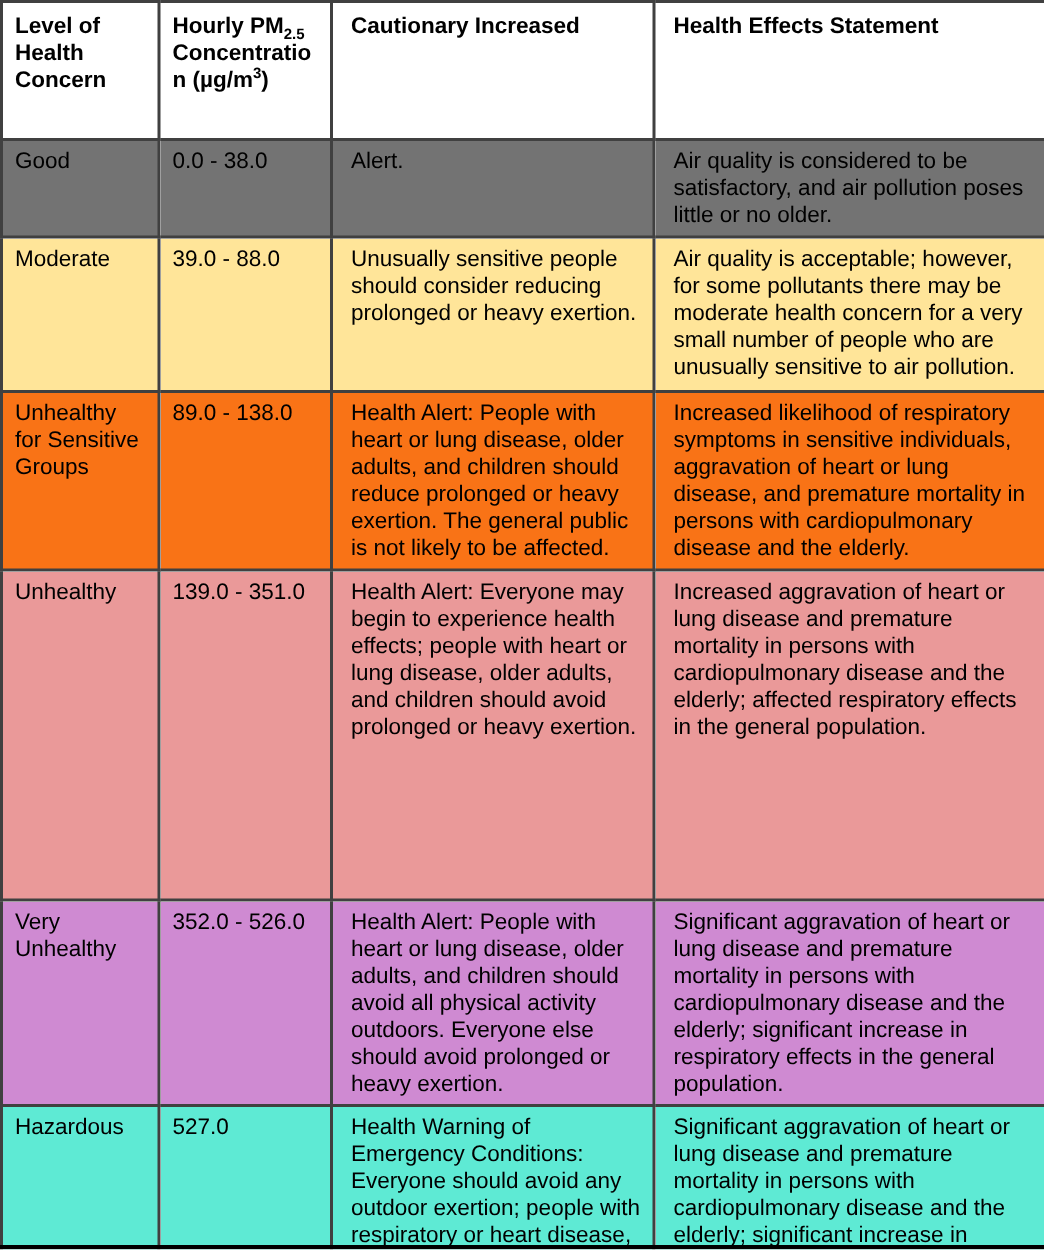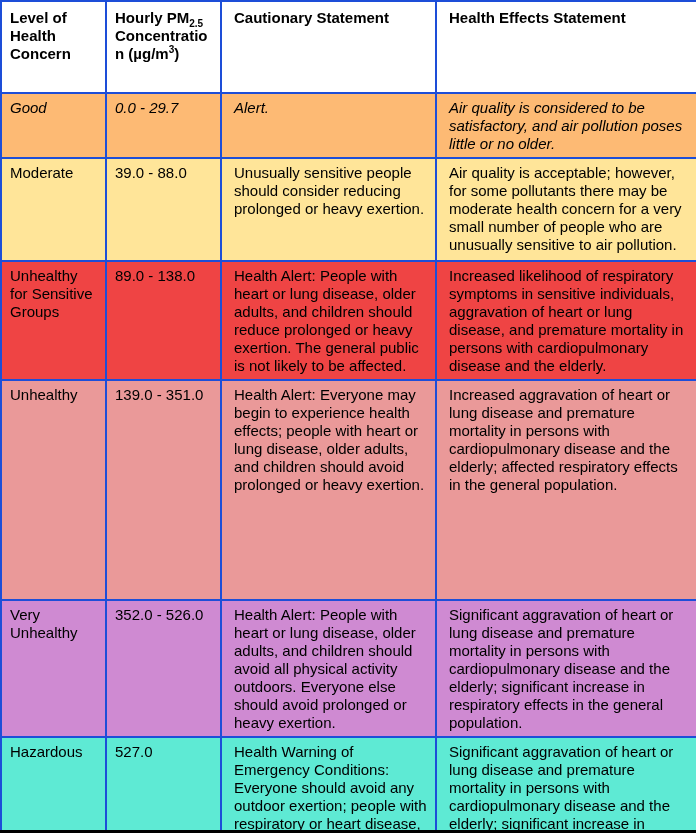--- a/index.html
+++ b/index.html
@@ -15,21 +15,21 @@
     overflow: hidden;
     background: #ffffff;
   }
   table.aqi {
     border-collapse: collapse;
     table-layout: fixed;
     width: 692px;
     margin: 0;
   }
   table.aqi th, table.aqi td {
-    border: 2px solid #1d4ed8;
+    border: 2px solid #404040;
     vertical-align: top;
     text-align: left;
     font-size: 15px;
     line-height: 18px;
     color: #000000;
     padding: 5px 8px 4px 8px;
     overflow: hidden;
   }
   table.aqi th {
     font-weight: bold;
@@ -76,38 +76,38 @@
     <colgroup>
       <col style="width:105px">
       <col style="width:115px">
       <col style="width:215px">
       <col style="width:261px">
     </colgroup>
     <thead>
       <tr class="r-header">
         <th class="c1">Level of Health Concern</th>
         <th class="c2"><span>Hourly PM</span><sub class="pm-sub">2.5</sub><br><span>Concentratio</span><br><span>n (µg/m</span><sup class="m3-sup">3</sup><span>)</span></th>
-        <th class="c3">Cautionary Statement</th>
+        <th class="c3">Cautionary Increased</th>
         <th class="c4">Health Effects Statement</th>
       </tr>
     </thead>
     <tbody>
-      <tr class="r-good" style="background-color: #fdba74; font-style: italic;">
+      <tr class="r-good" style="background-color: #737373;">
         <td class="c1">Good</td>
-        <td class="c2">0.0 - 29.7</td>
+        <td class="c2">0.0 - 38.0</td>
         <td class="c3">Alert.</td>
         <td class="c4">Air quality is considered to be satisfactory, and air pollution poses little or no older.</td>
       </tr>
       <tr class="r-moderate" style="background-color: rgb(255, 229, 153);">
         <td class="c1">Moderate</td>
         <td class="c2">39.0 - 88.0</td>
         <td class="c3">Unusually sensitive people should consider reducing prolonged or heavy exertion.</td>
         <td class="c4">Air quality is acceptable; however, for some pollutants there may be moderate health concern for a very small number of people who are unusually sensitive to air pollution.</td>
       </tr>
-      <tr class="r-usg" style="background-color: #ef4444;">
+      <tr class="r-usg" style="background-color: #f97316;">
         <td class="c1">Unhealthy for Sensitive Groups</td>
         <td class="c2">89.0 - 138.0</td>
         <td class="c3">Health Alert: People with heart or lung disease, older adults, and children should reduce prolonged or heavy exertion. The general public is not likely to be affected.</td>
         <td class="c4">Increased likelihood of respiratory symptoms in sensitive individuals, aggravation of heart or lung disease, and premature mortality in persons with cardiopulmonary disease and the elderly.</td>
       </tr>
       <tr class="r-unhealthy" style="background-color: rgb(234, 153, 153);">
         <td class="c1">Unhealthy</td>
         <td class="c2">139.0 - 351.0</td>
         <td class="c3">Health Alert: Everyone may begin to experience health effects; people with heart or lung disease, older adults, and children should avoid prolonged or heavy exertion.</td>
         <td class="c4">Increased aggravation of heart or lung disease and premature mortality in persons with cardiopulmonary disease and the elderly; affected respiratory effects in the general population.</td>

